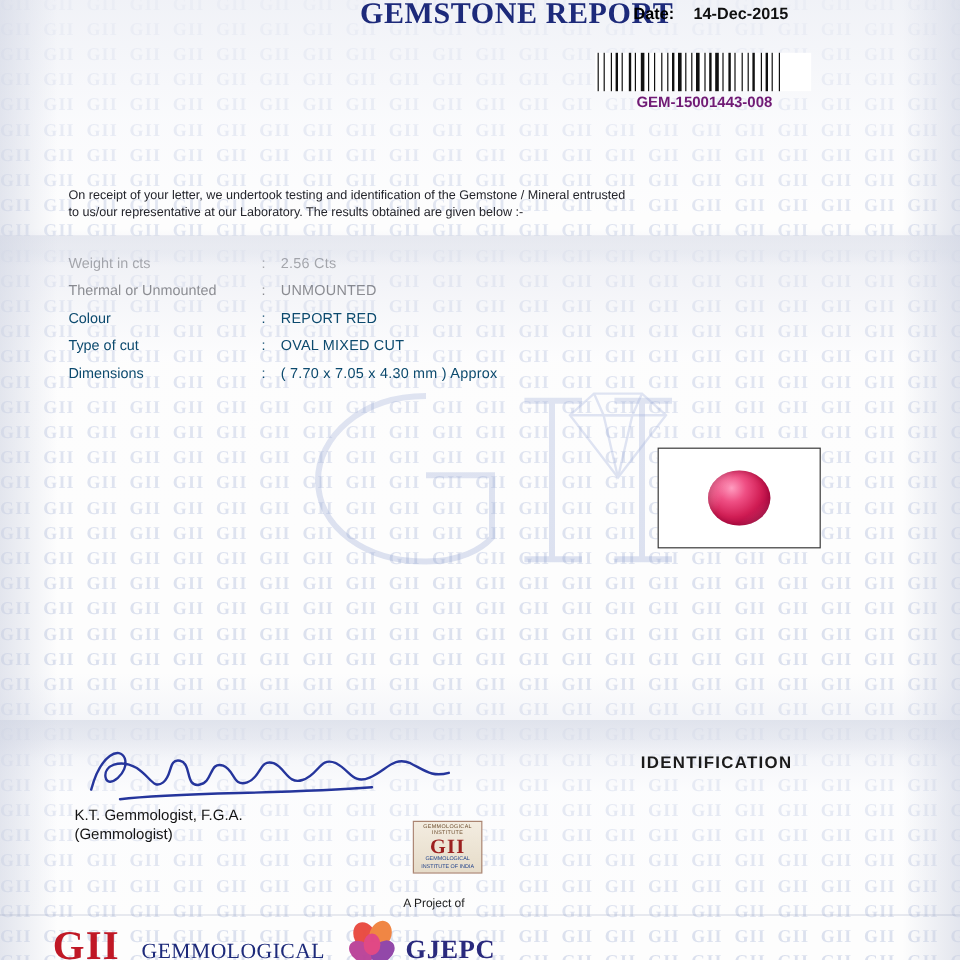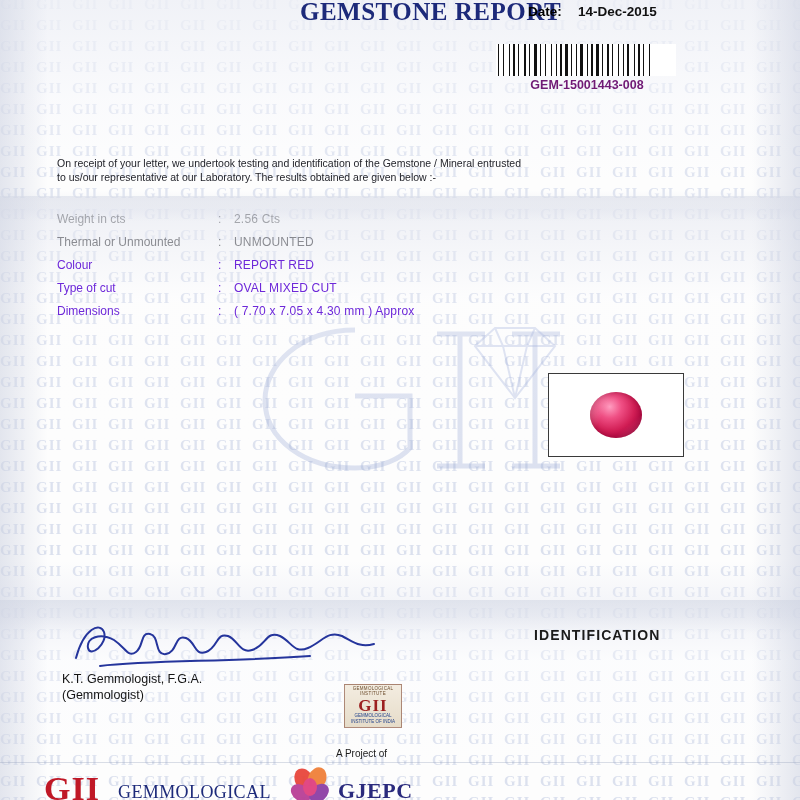--- a/index.html
+++ b/index.html
@@ -161,21 +161,21 @@
   .rows {
     position: absolute;
     top: 212px;
     left: 57px;
     width: 460px;
   }
   .row {
     position: relative;
     height: 23px;
     font-size: 12px;
-    color: #6d28d9;
+    color: #0c4a6e;
   }
   .row .lbl {
     position: absolute;
     left: 0;
     top: 0;
     text-align: right;
   }
   .row .colon {
     position: absolute;
     left: 161px;

